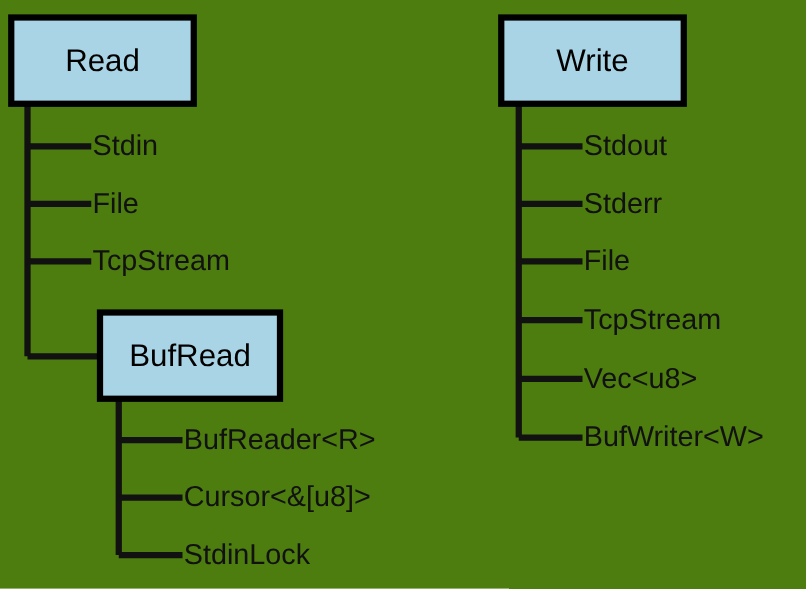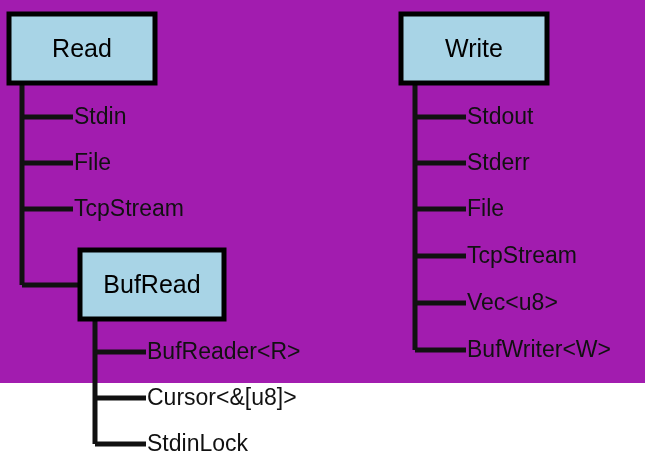--- a/index.html
+++ b/index.html
@@ -9,22 +9,22 @@
   }
   body {
     width: 645px;
     height: 471px;
     font-family: "Liberation Sans", "DejaVu Sans", sans-serif;
     overflow: hidden;
   }
   #diagram-root {
     position: relative;
     width: 645px;
-    height: 383px;
-    background: #a21caf;
+    height: 471px;
+    background: #4d7c0f;
   }
   svg.diagram-canvas {
     position: absolute;
     left: 0;
     top: 0;
     width: 645px;
     height: 471px;
     display: block;
   }
   .node-box-rect {

